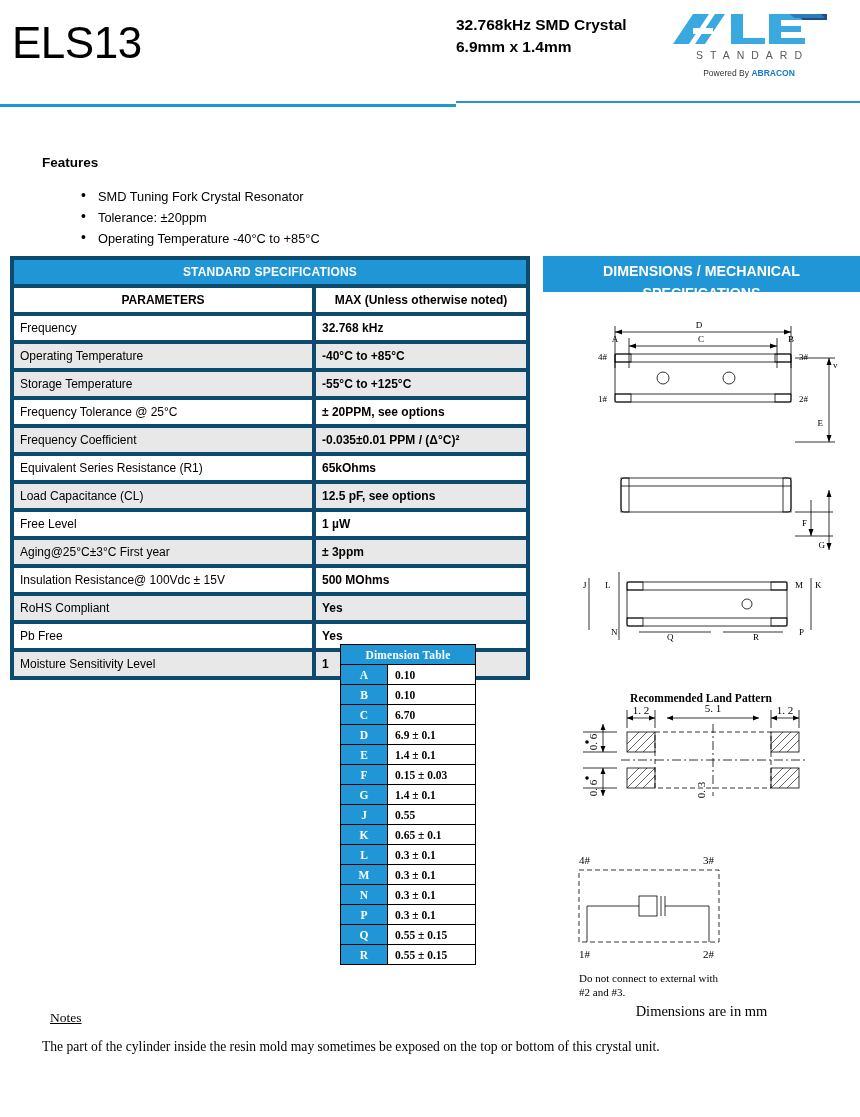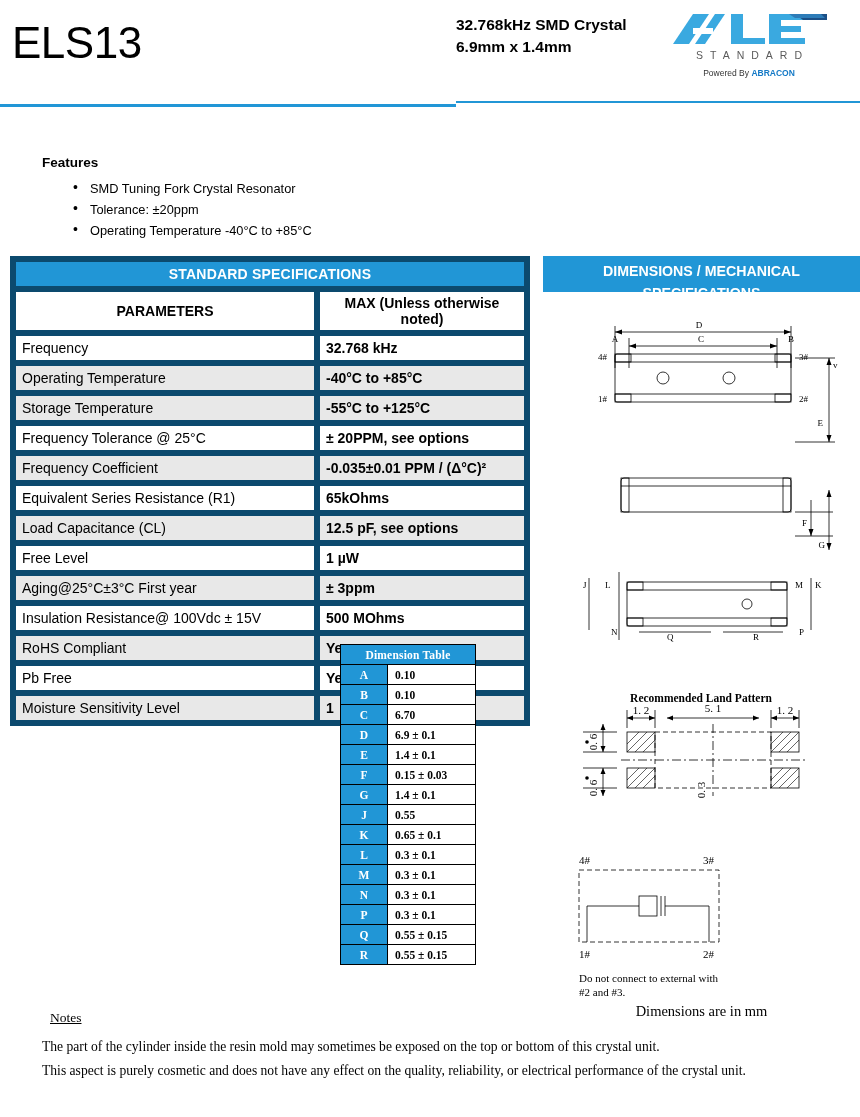--- a/index.html
+++ b/index.html
@@ -98,21 +98,21 @@
     left: 42px;
     top: 155px;
     width: 480px;
   }
   .features h3 {
     margin: 0 0 6px 0;
     font-size: 13.5px;
     font-weight: bold;
   }
   .features ul {
-    margin: 8px;
+    margin: 16px;
     padding-left: 40px;
     list-style: none;
   }
   .features li {
     font-size: 12.8px;
     line-height: 21px;
     position: relative;
   }
   .features li:before {
     content: "\2022";
@@ -134,22 +134,22 @@
   .spec-title {
     background: #2196d6;
     color: #ffffff;
     font-size: 14.5px;
     font-weight: bold;
     text-align: center;
     height: 21px;
     letter-spacing: 0.2px;
   }
   .spec-table th, .spec-table td {
-    border: 6px solid #0c4a6e;
-    font-size: 14px;
+    border: 4px solid #0c4a6e;
+    font-size: 12px;
     padding: 3px 6px;
     height: 18px;
   }
   .spec-head td {
     text-align: center;
     font-weight: bold;
     background: #ffffff;
   }
   .spec-table td.p {
     width: 286px;
@@ -596,14 +596,13 @@
       <text class="note-small" x="36" y="686" stroke="none" fill="#000" font-size="11">#2 and #3.</text>
     </g>
   </svg>
 </div>
 
 <div class="dims-mm">Dimensions are in mm</div>
 
 <div class="notes-title">Notes</div>
 <div class="notes-body">
   <p>The part of the cylinder inside the resin mold may sometimes be exposed on the top or bottom of this crystal unit.</p>
-  <p>This aspect is purely cosmetic and does not have any effect on the quality, reliability, or electrical performance of the crystal unit.</p>
 </div>
 
 </body></html>

